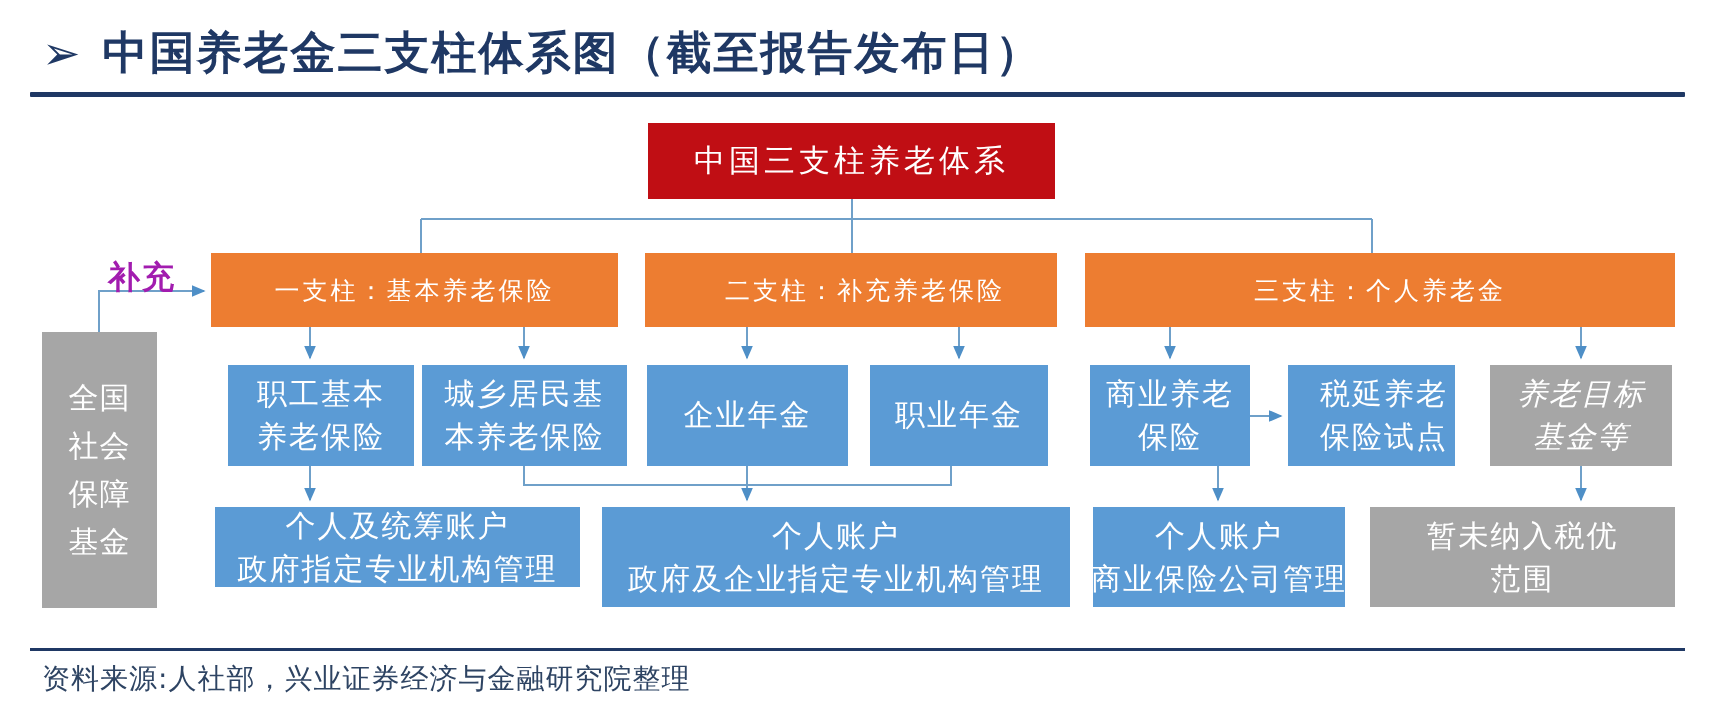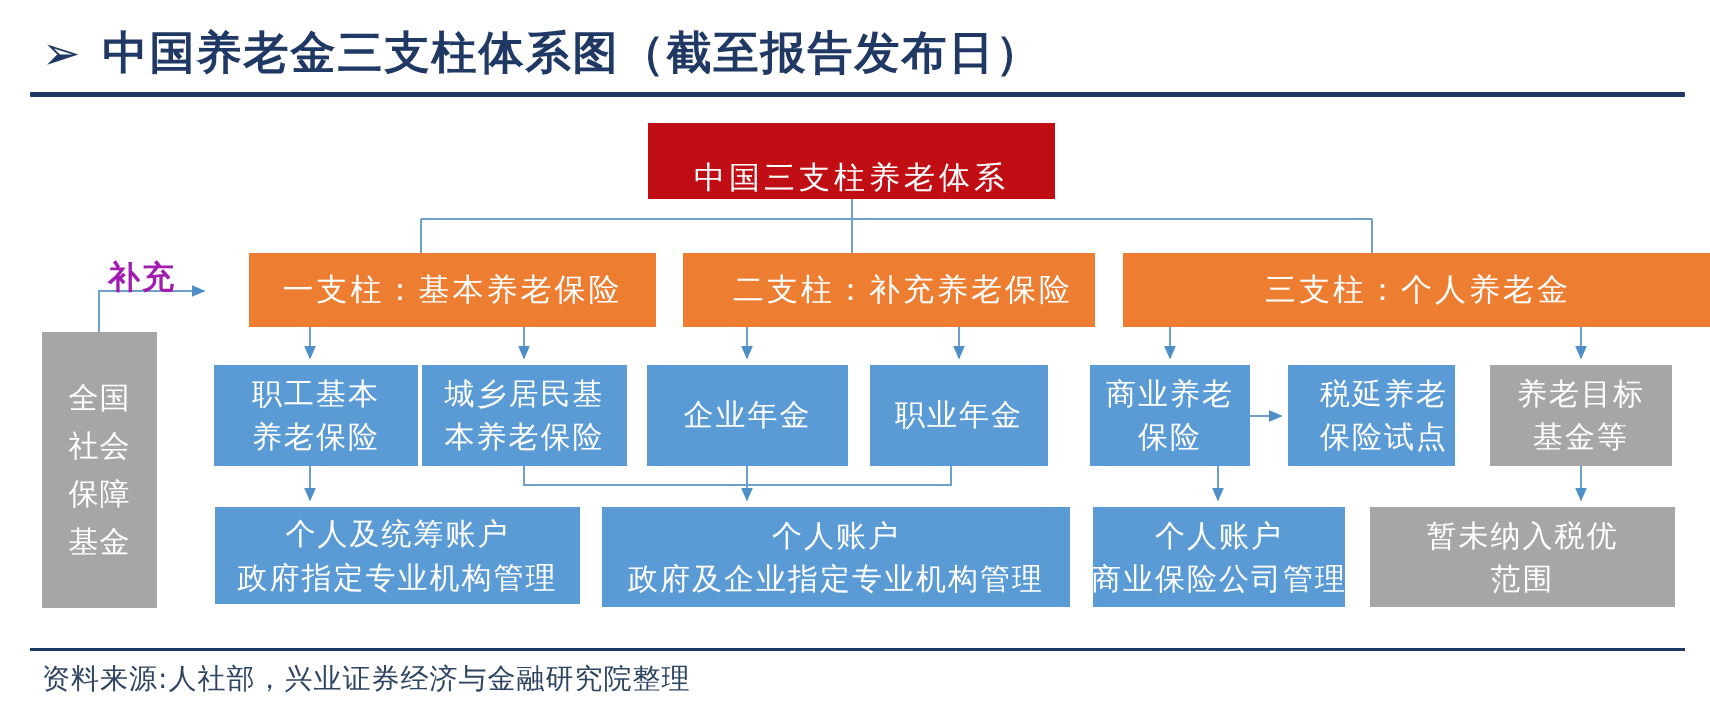--- a/index.html
+++ b/index.html
@@ -20,27 +20,27 @@
   .title-bullet{color:var(--navy);font-size:46px;line-height:1.2;margin-right:22px;font-weight:bold;}
   .title-text{color:var(--navy);font-size:45px;font-weight:bold;letter-spacing:2px;line-height:1.2;white-space:nowrap;}
   .title-rule{position:absolute;left:30px;top:92px;width:1655px;height:5px;background:var(--navy);border-radius:1px;}
 
   .bottom-rule{position:absolute;left:30px;top:648px;width:1655px;height:3px;background:var(--navy);}
   .source-text{position:absolute;left:42px;top:660px;color:var(--src);font-size:28px;letter-spacing:1px;white-space:nowrap;}
 
   .box{position:absolute;display:flex;flex-direction:column;align-items:center;justify-content:center;
        color:#ffffff;text-align:center;box-sizing:border-box;}
   .box .ln{display:block;white-space:nowrap;}
-  .red{background:var(--red);justify-content:flex-end;}
+  .red{background:var(--red);}
   .orange{background:var(--orange);}
   .blue{background:var(--blue);}
   .gray{background:var(--gray);justify-content:center;}
 
   .root-box{font-size:31px;letter-spacing:4px;font-weight:500;}
-  .pillar{font-size:31px;letter-spacing:3px;font-weight:500;margin-left:38px;}
+  .pillar{font-size:25px;letter-spacing:3px;font-weight:500;}
   .node{font-size:30px;letter-spacing:2px;line-height:1.42;}
   .bottom-node{font-size:30px;letter-spacing:2px;line-height:1.45;}
   .fund-box{font-size:30px;letter-spacing:1px;line-height:1.6;}
 
   .supplement{position:absolute;left:108px;top:234px;color:#a21caf;font-size:32px;font-weight:bold;letter-spacing:2px;margin-top:22px;}
 
   svg.connectors{position:absolute;left:0;top:0;pointer-events:none;}
 </style>
 </head>
 <body>
@@ -103,21 +103,21 @@
   <div class="box orange pillar" style="left:211px;top:253px;width:407px;height:74px;">
     <span class="ln">一支柱：基本养老保险</span>
   </div>
   <div class="box orange pillar" style="left:645px;top:253px;width:412px;height:74px;padding-left:28px;">
     <span class="ln">二支柱：补充养老保险</span>
   </div>
   <div class="box orange pillar" style="left:1085px;top:253px;width:590px;height:74px;">
     <span class="ln">三支柱：个人养老金</span>
   </div>
 
-  <div class="box blue node" style="left:214px;top:365px;width:204px;height:101px;">
+  <div class="box blue node" style="left:228px;top:365px;width:186px;height:101px;">
     <span class="ln">职工基本</span>
     <span class="ln">养老保险</span>
   </div>
   <div class="box blue node" style="left:422px;top:365px;width:205px;height:101px;">
     <span class="ln">城乡居民基</span>
     <span class="ln">本养老保险</span>
   </div>
   <div class="box blue node" style="left:647px;top:365px;width:201px;height:101px;">
     <span class="ln">企业年金</span>
   </div>
@@ -125,26 +125,26 @@
     <span class="ln">职业年金</span>
   </div>
   <div class="box blue node" style="left:1090px;top:365px;width:160px;height:101px;">
     <span class="ln">商业养老</span>
     <span class="ln">保险</span>
   </div>
   <div class="box blue node" style="left:1288px;top:365px;width:167px;height:101px;padding-left:25px;">
     <span class="ln">税延养老</span>
     <span class="ln">保险试点</span>
   </div>
-  <div class="box gray node" style="left:1490px;top:365px;width:182px;height:101px;">
+  <div class="box gray node" style="left:1490px;top:365px;width:182px;height:101px;font-style:italic;">
     <span class="ln">养老目标</span>
     <span class="ln">基金等</span>
   </div>
 
-  <div class="box blue bottom-node" style="left:215px;top:507px;width:365px;height:97px;">
+  <div class="box blue bottom-node" style="left:215px;top:507px;width:365px;height:80px;">
     <span class="ln">个人及统筹账户</span>
     <span class="ln">政府指定专业机构管理</span>
   </div>
   <div class="box blue bottom-node" style="left:602px;top:507px;width:468px;height:100px;">
     <span class="ln">个人账户</span>
     <span class="ln">政府及企业指定专业机构管理</span>
   </div>
   <div class="box blue bottom-node" style="left:1093px;top:507px;width:252px;height:100px;">
     <span class="ln">个人账户</span>
     <span class="ln">商业保险公司管理</span>

